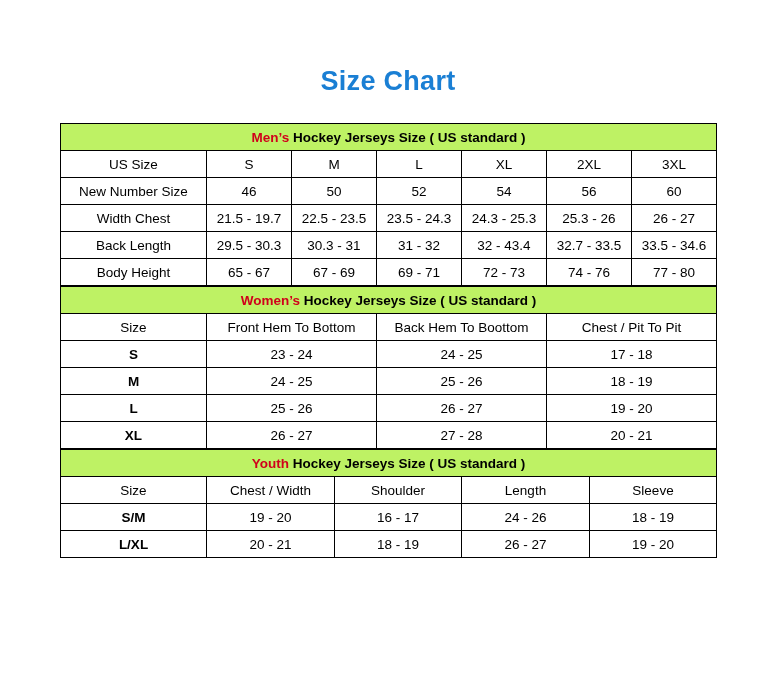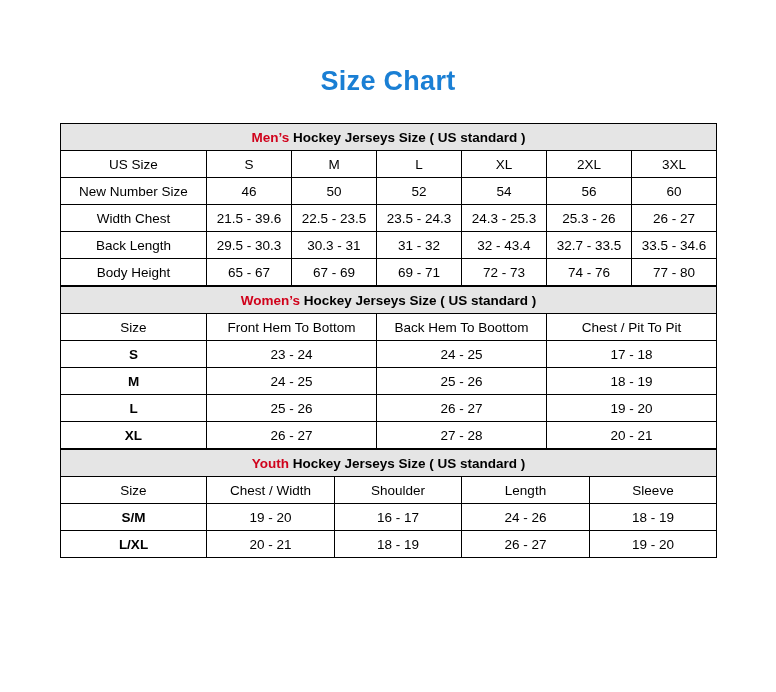--- a/index.html
+++ b/index.html
@@ -43,21 +43,21 @@
   table.size-table td {
     border: 1px solid #000000;
     text-align: center;
     vertical-align: middle;
     font-size: 13.5px;
     height: 27px;
     padding: 1px 2px;
     box-sizing: border-box;
   }
   td.section-head {
-    background: #e5e5e5;
+    background: #bef264;
     font-weight: bold;
     font-size: 14.5px;
     height: 31px;
   }
   td.section-head .accent-men,
   td.section-head .accent-women,
   td.section-head .accent-youth {
     color: #d0021b;
   }
   td.col-head {
@@ -107,21 +107,21 @@
           <td class="label-cell">New Number Size</td>
           <td>46</td>
           <td>50</td>
           <td>52</td>
           <td>54</td>
           <td>56</td>
           <td>60</td>
         </tr>
         <tr>
           <td class="label-cell">Width Chest</td>
-          <td>21.5 - 39.6</td>
+          <td>21.5 - 19.7</td>
           <td>22.5 - 23.5</td>
           <td>23.5 - 24.3</td>
           <td>24.3 - 25.3</td>
           <td>25.3 - 26</td>
           <td>26 - 27</td>
         </tr>
         <tr>
           <td class="label-cell">Back Length</td>
           <td>29.5 - 30.3</td>
           <td>30.3 - 31</td>

